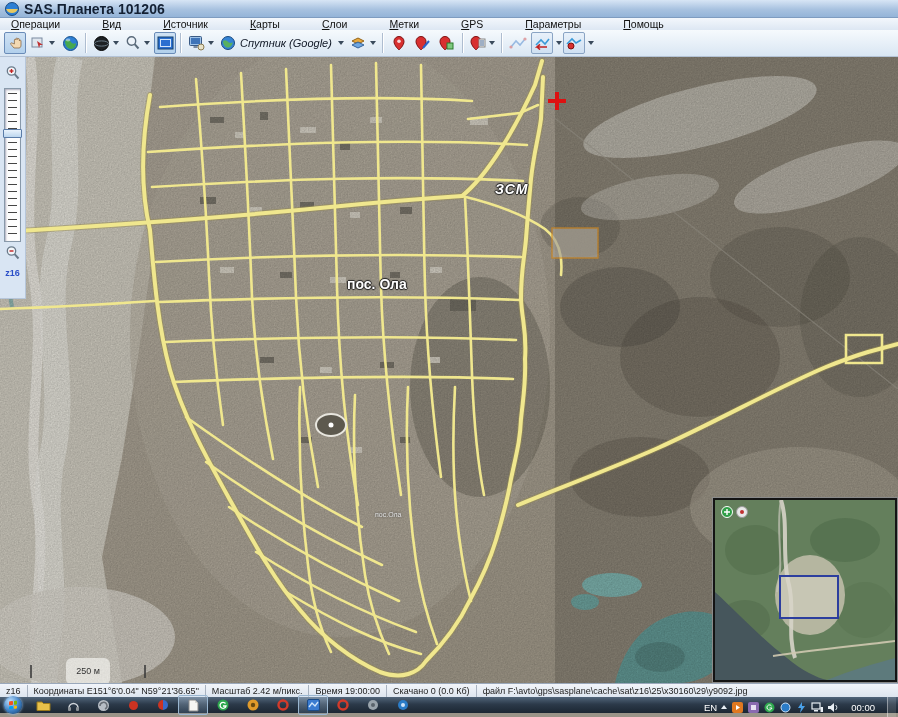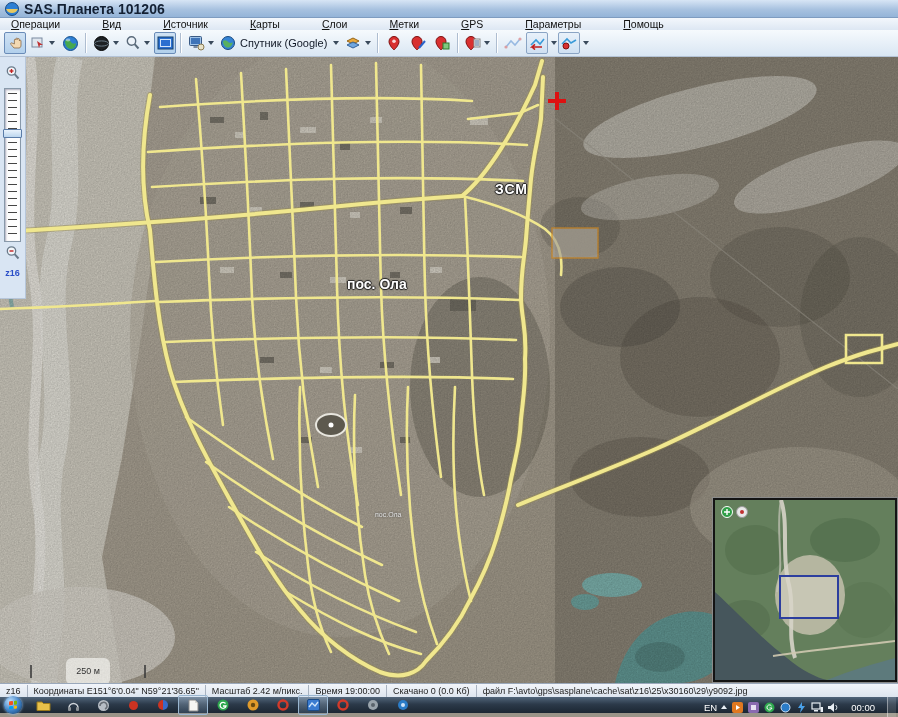--- a/index.html
+++ b/index.html
@@ -13,36 +13,36 @@
   .titlebar .title{font-size:14px;font-weight:bold;color:#132033;}
   
   .menubar{position:absolute;left:0;top:18px;width:898px;height:12px;
     background:linear-gradient(#f3f7fc,#dde7f3);display:flex;align-items:center;
     padding-left:4px;box-sizing:border-box;gap:28px;}
   .menu-item{display:inline-block;font-size:10.5px;color:#101010;padding:0 7px;line-height:12px;cursor:default;}
   .menu-item::first-letter{text-decoration:underline;}
   
   .toolbar{position:absolute;left:0;top:30px;width:898px;height:27px;
     background:linear-gradient(#f6fafd,#d9e6f3);border-bottom:1px solid #b4c3d6;
-    display:flex;align-items:center;padding:0 3px;box-sizing:border-box;}
+    display:flex;align-items:center;padding:0 3px;box-sizing:border-box;font-style:italic;}
   .tb-btn{height:22px;min-width:22px;display:flex;align-items:center;justify-content:center;
     border:1px solid transparent;border-radius:2px;margin:0 1px;gap:1px;padding:0 1px;box-sizing:border-box;}
   .tb-btn.pressed{border:1px solid #6a8cb8;background:linear-gradient(#cfe2f4,#b2d0ec);}
   .tb-btn.boxed{border:1px solid #8aa4c4;background:linear-gradient(#e8f1fa,#cfe0f2);}
   .tb-btn.disabled{opacity:.45;}
   .tb-sep{width:1px;height:20px;background:#aebdd0;border-right:1px solid #fff;margin:0 3px;}
   .caret{width:0;height:0;border-left:3px solid transparent;border-right:3px solid transparent;
     border-top:4px solid #3a4a5c;margin-left:2px;}
   .combo-label{font-size:11px;color:#101826;margin:0 3px;}
   
   .main{position:absolute;left:0;top:57px;width:898px;height:626px;overflow:hidden;}
   .map-svg{position:absolute;left:0;top:0;}
   .map-label{position:absolute;color:#fff;font-weight:bold;
     text-shadow:-1px 0 1px #222,1px 0 1px #222,0 -1px 1px #222,0 1px 1px #222;}
-  .lbl-zsm{left:495px;top:124px;font-size:14px;letter-spacing:1px;}
+  .lbl-zsm{left:495px;top:124px;font-size:14px;letter-spacing:1px;font-style:italic;}
   .lbl-ola{left:347px;top:219px;font-size:14px;}
   .lbl-ola-small{left:375px;top:454px;font-size:7px;font-weight:normal;
     color:#e8e8e8;text-shadow:0 0 2px #333;}
   
   .scalebar{position:absolute;left:30px;top:608px;width:112px;height:13px;
     border-left:2px solid rgba(60,60,60,.8);border-right:2px solid rgba(60,60,60,.8);
     display:flex;align-items:center;justify-content:center;}
   .scalebar .pill{background:rgba(252,252,248,.6);border-radius:6px;padding:8px 10px;
     font-size:9px;line-height:11px;color:#333;}
   

